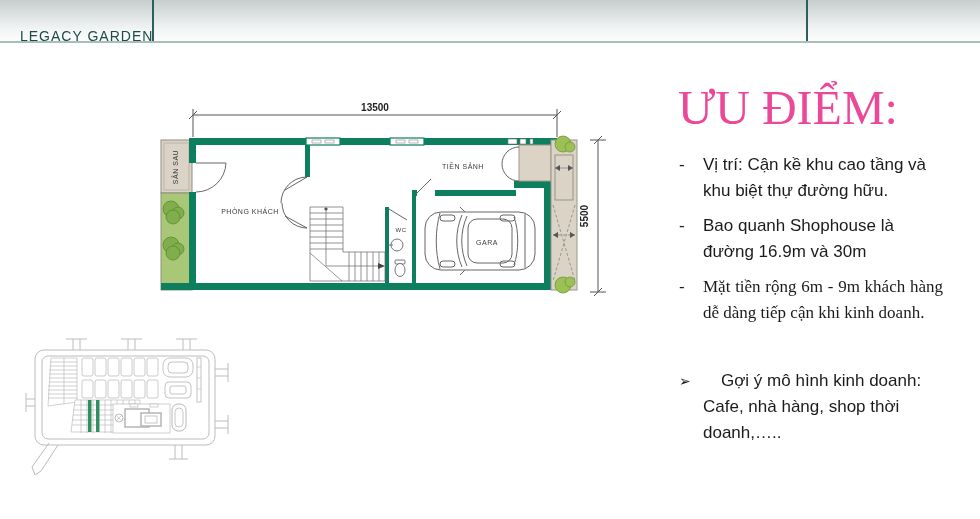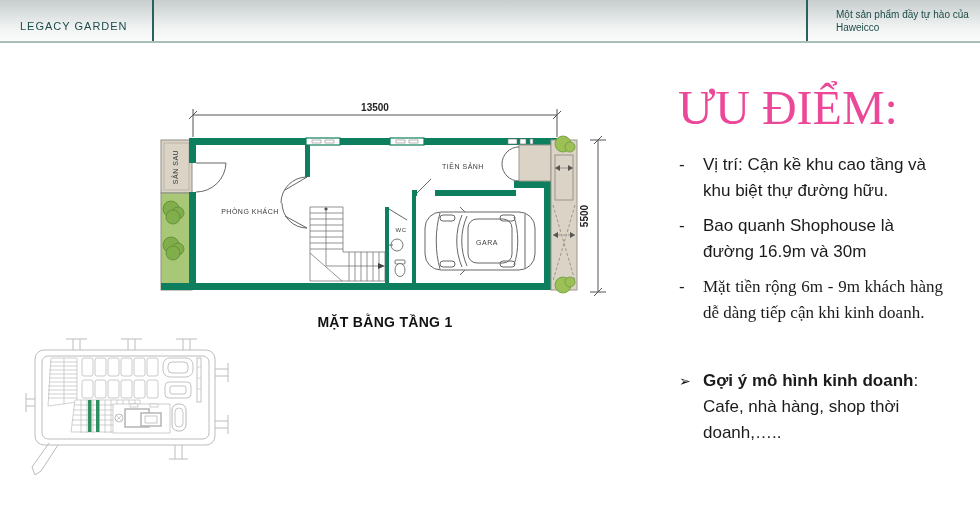--- a/index.html
+++ b/index.html
@@ -6,21 +6,21 @@
   .slide{position:relative;width:980px;height:519px;background:#fff;overflow:hidden;
          font-family:"Liberation Sans","DejaVu Sans",sans-serif;}
 
   
   .header{position:absolute;left:0;top:0;width:980px;height:41px;
           background:linear-gradient(#c7cecd,#f2f4f4 70%,#fbfcfc);
           border-bottom:2px solid #a9bdb9;}
   .vrule{position:absolute;top:0;width:2px;height:41px;background:#2a615c;}
   .vrule.left{left:152px;}
   .vrule.right{left:806px;}
-  .brand{position:absolute;left:20px;top:20px;font-size:11px;letter-spacing:1px;
+  .brand{position:absolute;left:20px;top:28px;font-size:14px;letter-spacing:1px;
          color:#1c4b48;}
   .tagline{position:absolute;left:836px;top:8px;font-size:10px;line-height:13px;color:#1c4b48;}
 
   
   .plan-svg{position:absolute;left:140px;top:95px;width:480px;height:235px;}
   .dimtext{font-size:10px;font-weight:bold;fill:#222;font-family:"Liberation Sans","DejaVu Sans",sans-serif;}
   .roomtext{font-size:7px;letter-spacing:.5px;fill:#3a3a3a;font-family:"Liberation Sans","DejaVu Sans",sans-serif;}
   .roomtext.small{font-size:6px;}
   .caption{position:absolute;left:285px;top:314px;width:200px;text-align:center;
            font-size:14px;font-weight:bold;color:#111;letter-spacing:.3px;}
@@ -35,35 +35,31 @@
   .adv-list{position:absolute;left:679px;top:152px;width:264px;
             font-size:17px;line-height:26px;color:#1b1b1b;}
   .bullet{display:flex;margin-bottom:9px;}
   .bullet .dash{width:24px;flex:none;}
   .bullet .btxt{flex:1;}
   .bullet.justify .btxt{text-align:justify;font-family:Liberation Serif, serif;}
   .suggest{display:flex;margin-top:42px;}
   .suggest .arrow{width:24px;flex:none;font-size:14px;color:#111;
                   font-family:"DejaVu Sans",sans-serif;}
   .suggest .stxt{flex:1;}
-  .stitle{font-weight:bold;}
+  .stitle{font-weight:normal;margin-left:18px;}
 </style>
 </head>
 <body>
 
 <div class="slide">
 
   <div class="header">
     <div class="vrule left"></div>
     <div class="vrule right"></div>
     <div class="brand">LEGACY GARDEN</div>
-    <div class="tagline">
-      <div>Một sản phẩm đầy tự hào của</div>
-      <div>Haweicco</div>
-    </div>
   </div>
 
   <svg class="plan-svg" viewBox="0 0 480 235" xmlns="http://www.w3.org/2000/svg">
 
     <g stroke="#555" stroke-width="1" fill="none">
       <line x1="53" y1="20" x2="417" y2="20"></line>
       <line x1="53" y1="14" x2="53" y2="42"></line>
       <line x1="417" y1="14" x2="417" y2="42"></line>
       <line x1="49" y1="24" x2="57" y2="16"></line>
       <line x1="413" y1="24" x2="421" y2="16"></line>
@@ -201,21 +197,20 @@
       <line x1="320" y1="112" x2="325" y2="117"></line>
       <line x1="320" y1="180" x2="325" y2="175"></line>
     </g>
 
     <text class="roomtext" x="110" y="119" text-anchor="middle">PHÒNG KHÁCH</text>
     <text class="roomtext" x="323" y="74" text-anchor="middle">TIỀN SẢNH</text>
     <text class="roomtext small" x="261" y="137" text-anchor="middle">WC</text>
     <text class="roomtext" x="347" y="150" text-anchor="middle">GARA</text>
   </svg>
 
-  <div class="caption">MẶT BẰNG TẦNG 1</div>
 
   <svg class="map-svg" viewBox="0 0 210 165" xmlns="http://www.w3.org/2000/svg">
     <g stroke="#bcbcbc" stroke-width="1" fill="none">
       <rect x="10" y="17" width="180" height="95" rx="9"></rect>
       <rect x="17" y="23" width="167" height="83" rx="6"></rect>
 
       <path d="M48,17 V6 M55,17 V6 M41,6 H62"></path>
       <path d="M103,17 V6 M110,17 V6 M96,6 H117"></path>
       <path d="M158,17 V6 M165,17 V6 M151,6 H172"></path>
 

